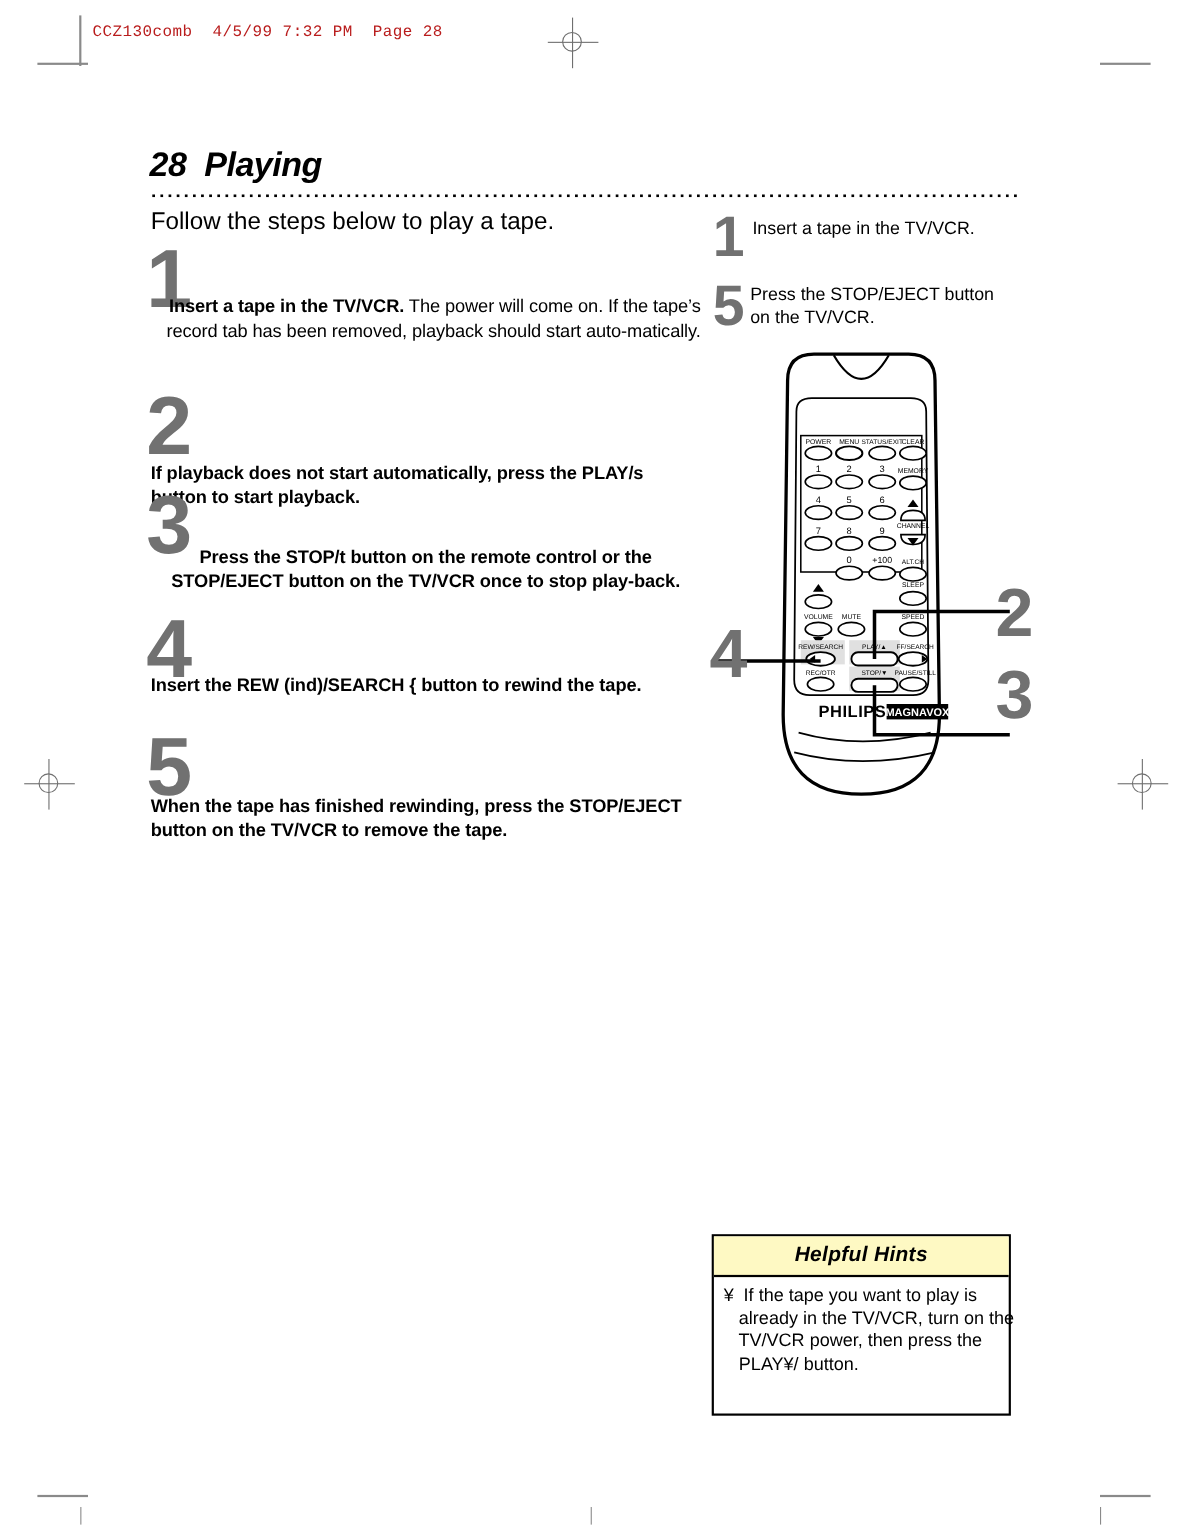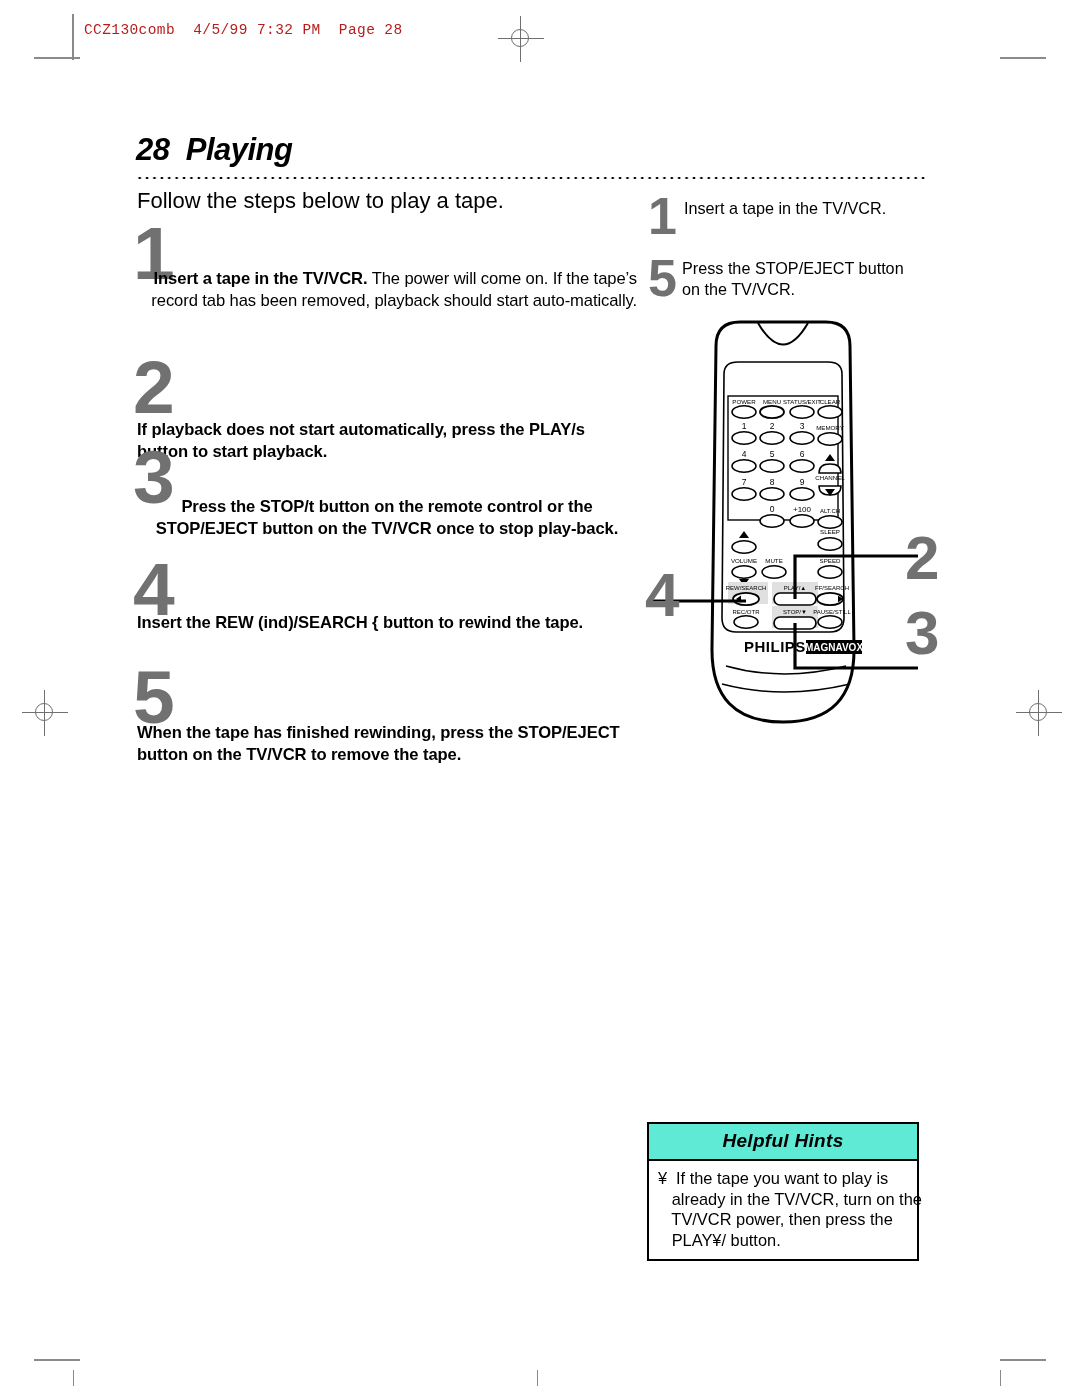--- a/index.html
+++ b/index.html
@@ -144,31 +144,31 @@
   #hints-box {
     position: absolute;
     left: 647px; top: 1122px;
     width: 272px;
     border: 2.5px solid #000;
     box-sizing: border-box;
     background: #fff;
   }
   #hints-header {
     border-bottom: 2.5px solid #000;
-    background: #5eead4;
+    background: #fef9c3;
     text-align: center;
     font-weight: bold;
     font-style: italic;
     font-size: 19px;
     padding: 6px 0 7px 0;
     letter-spacing: 0.3px;
   }
   #hints-body {
     position: relative;
-    height: 98px;
+    height: 124px;
     text-decoration: underline;
   }
   .hint-item {
     position: absolute;
     font-size: 16.4px;
     line-height: 1.25;
     white-space: pre;
     left: 9px;
   }
   .hint-bullet {

